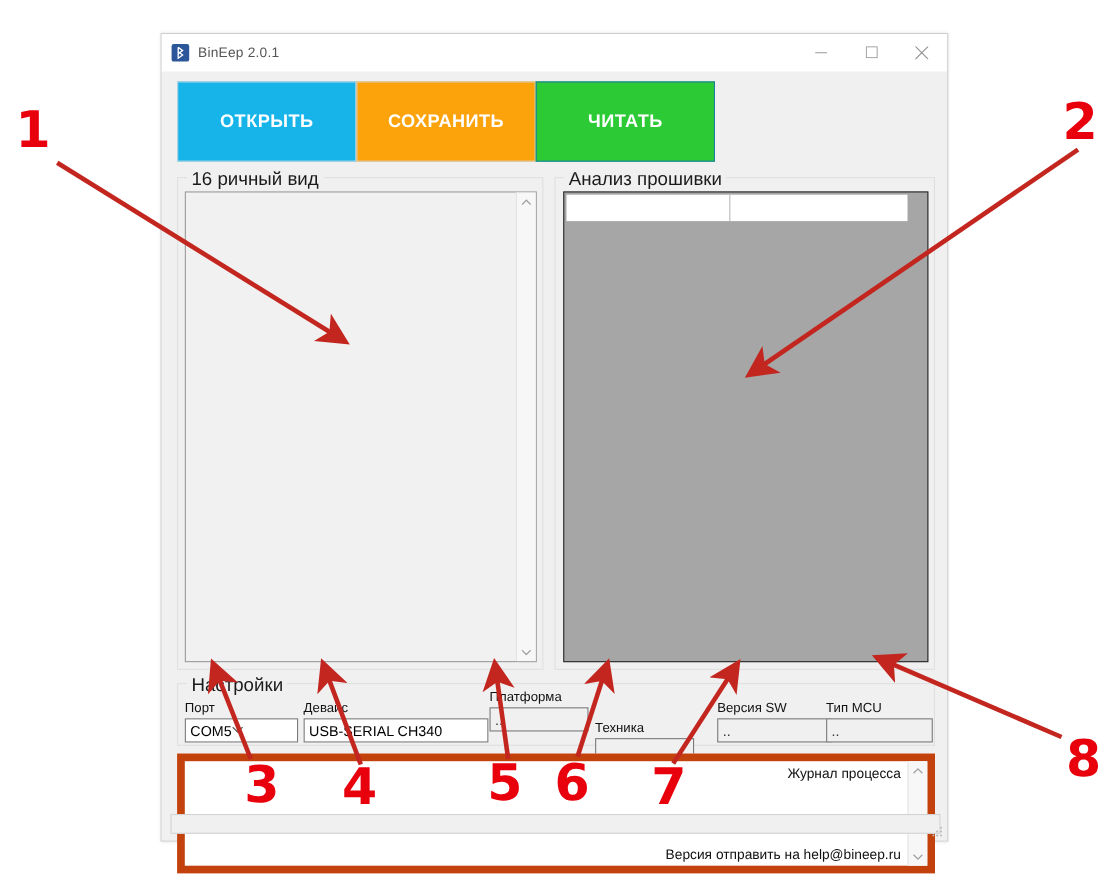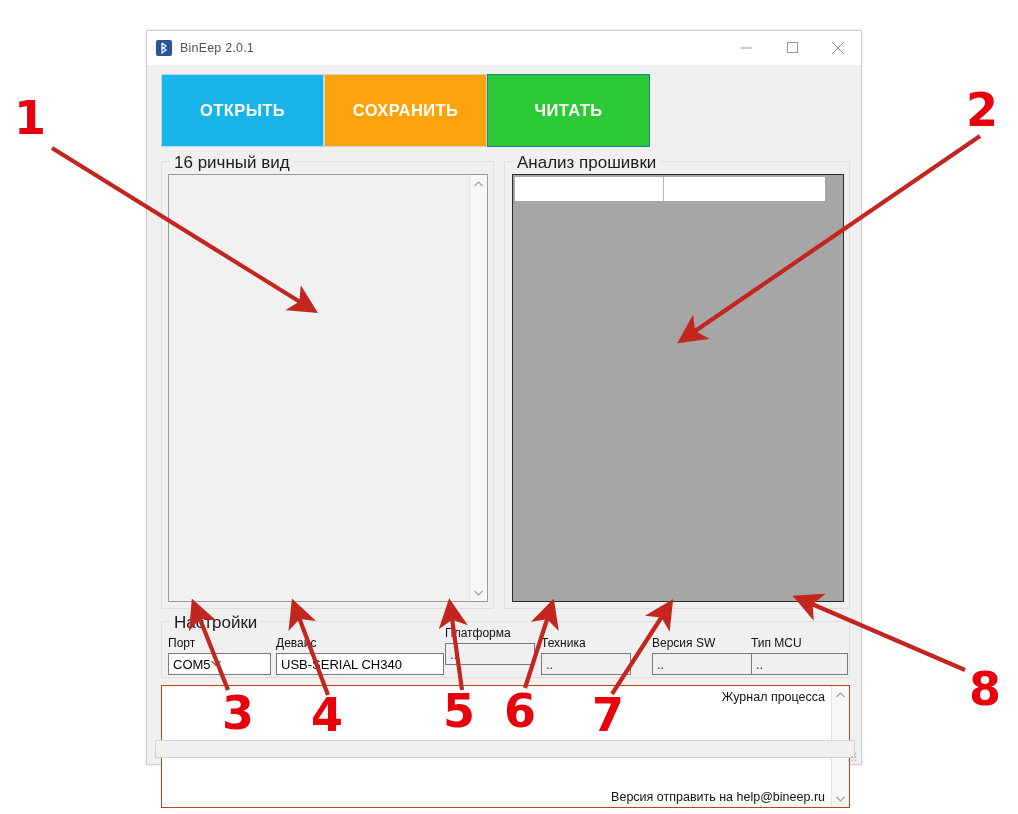--- a/index.html
+++ b/index.html
@@ -235,23 +235,23 @@
     cursor: pointer;
   }
   .combo .chev { color: #4a4a4a; font-size: 9px; padding-right: 5px; }
 
   
   #log-panel {
     position: absolute;
     left: 14px;
     top: 620px;
     width: 689px;
-    height: 123px;
+    height: 109px;
     background: #ffffff;
-    border: 1px solid #c2410c;
+    border: 7px solid #c2410c;
     box-sizing: border-box;
     display: flex;
   }
   #log-body {
     flex: 1;
     position: relative;
     padding: 4px 6px;
     font-size: 12.5px;
     color: #111;
   }
@@ -402,21 +402,21 @@
           </div>
         </div>
 
         <div class="field" style="left:283px; top:4px; width:90px;">
           <span class="field-label">Платформа</span>
           <div class="field-input grayed">
             <span>..</span>
           </div>
         </div>
 
-        <div class="field" style="left:379px; top:14px; width:90px;">
+        <div class="field" style="left:379px; top:32px; width:90px;">
           <span class="field-label">Техника</span>
           <div class="field-input grayed">
             <span>..</span>
           </div>
         </div>
 
         <div class="field" style="left:490px; top:14px; width:105px;">
           <span class="field-label">Версия SW</span>
           <div class="field-input grayed">
             <span>..</span>

